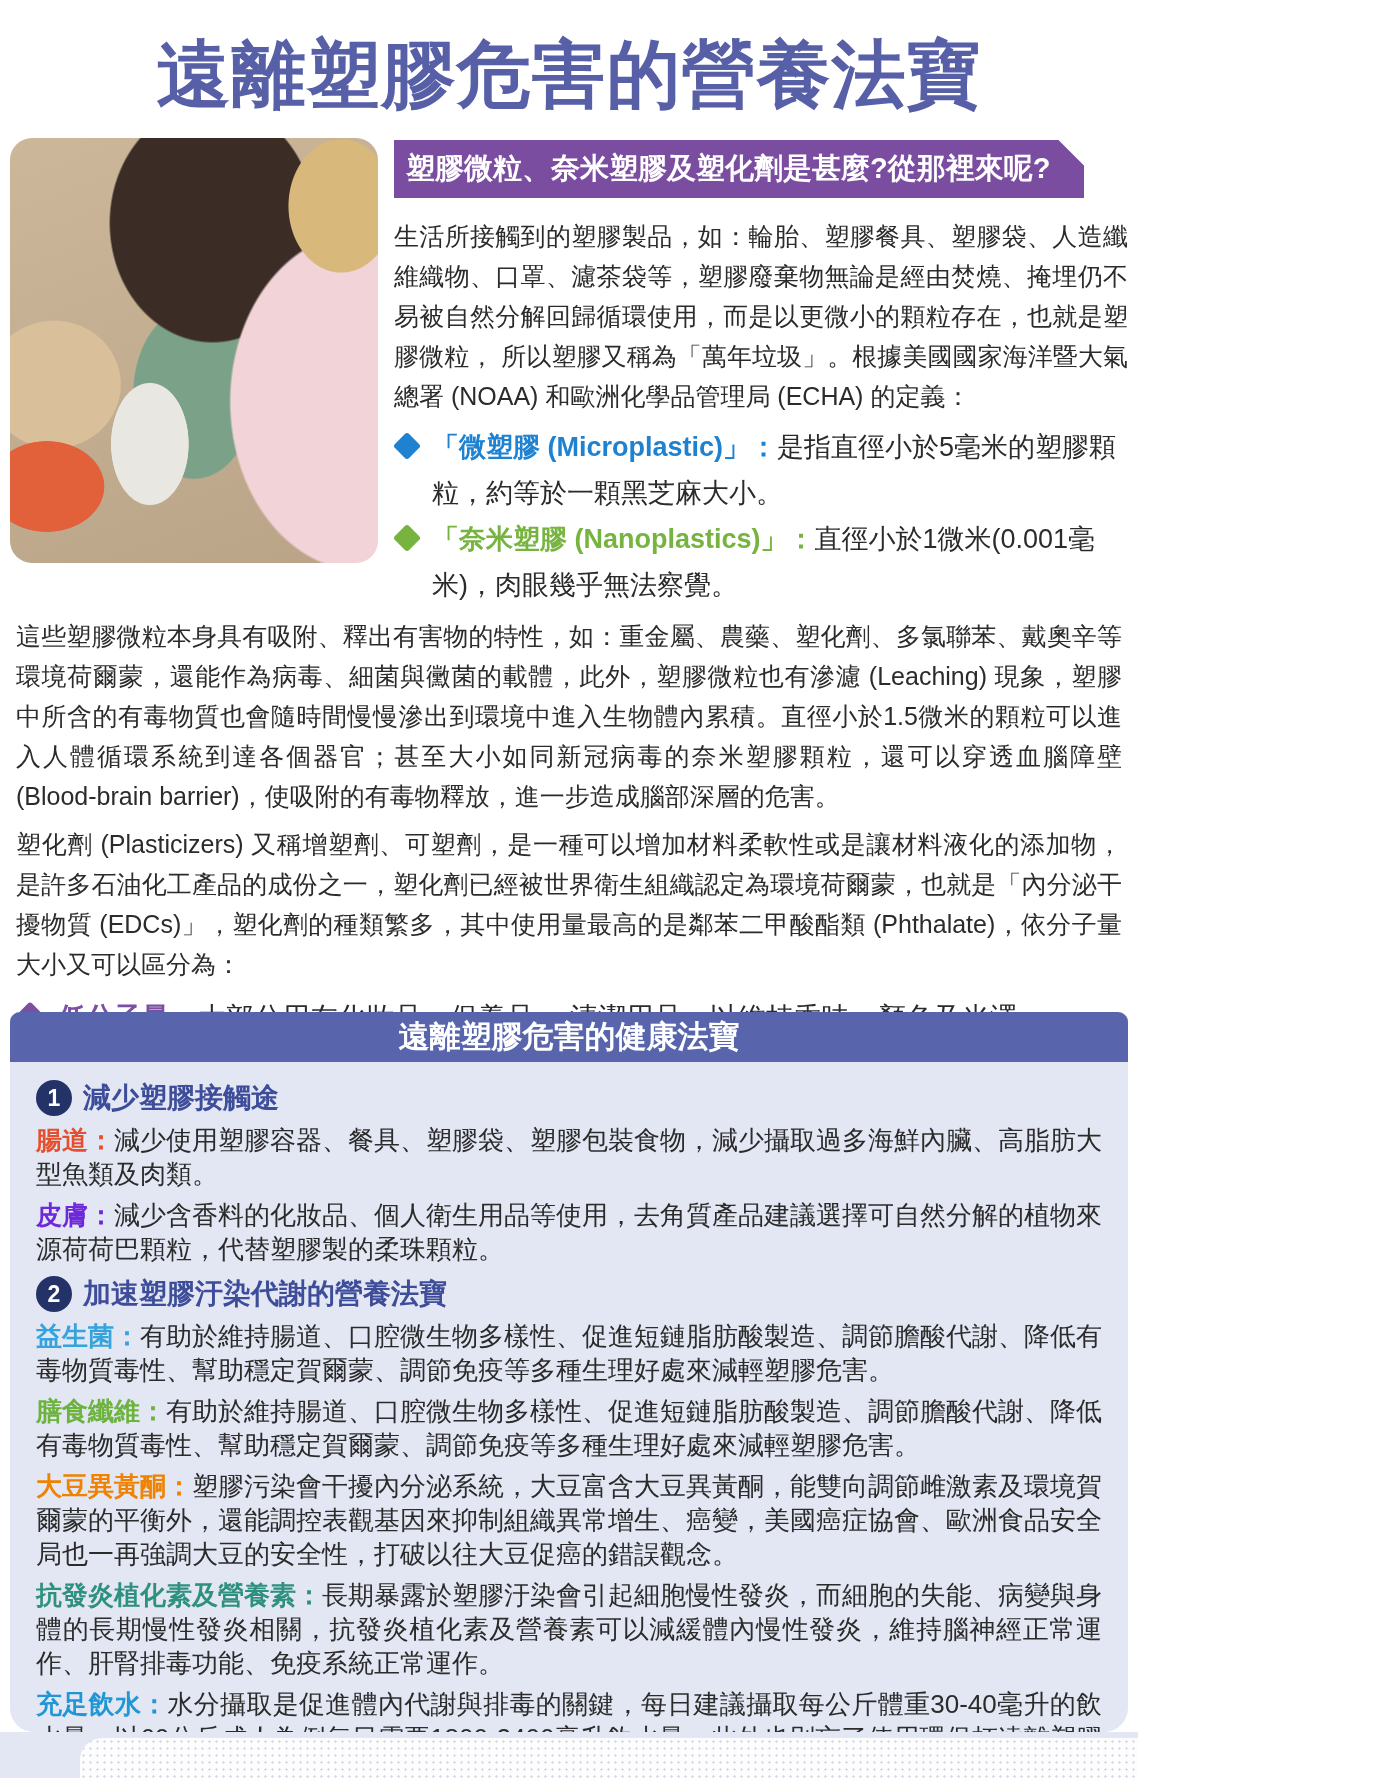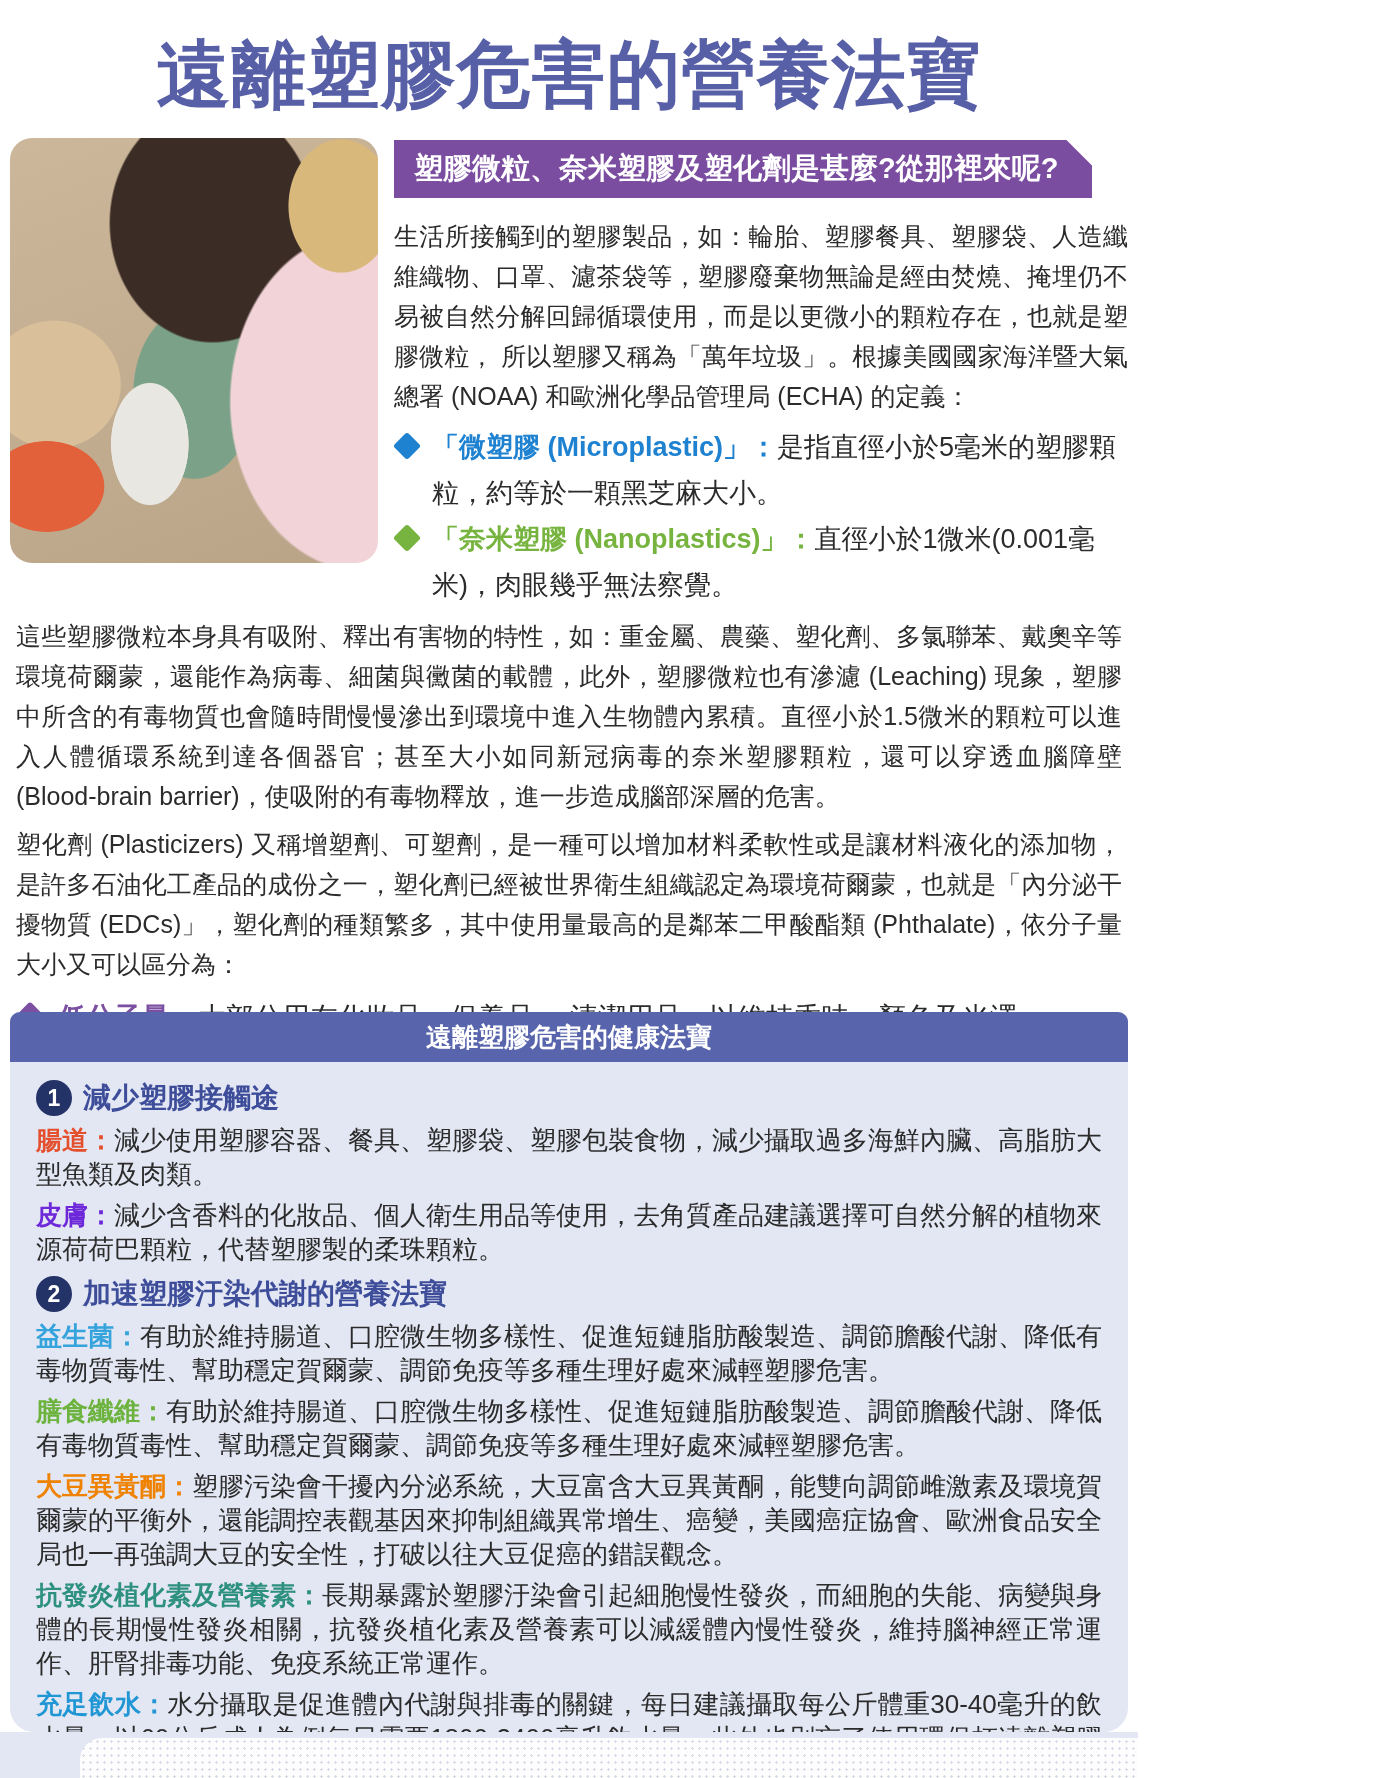--- a/index.html
+++ b/index.html
@@ -23,40 +23,40 @@
       radial-gradient(220px 280px at 96% 62%, #f2d3d8 0 60%, rgba(0,0,0,0) 61%),
       radial-gradient(185px 215px at 55% 20%, #3b2c25 0 55%, rgba(0,0,0,0) 56%),
       radial-gradient(70px 110px at 38% 72%, #e9e7e2 0 55%, rgba(0,0,0,0) 56%),
       radial-gradient(120px 170px at 50% 60%, #7ba288 0 50%, rgba(0,0,0,0) 51%),
       linear-gradient(160deg, #cdb79b, #b9a488);
   }
   .top-col { flex: 1; min-width: 0; }
   .intro { font-size: 27px; line-height: 42px; margin: 2px 0 8px; text-align: justify; }
   .qbar {
     display: inline-block; background: #7B4DA0; color: #fff;
-    font-weight: bold; font-size: 29px; padding: 9px 34px 9px 20px;
+    font-weight: bold; font-size: 29px; padding: 9px 34px 9px 12px;
     clip-path: polygon(0 0, calc(100% - 26px) 0, 100% 26px, 100% 100%, 0 100%);
     margin: 2px 0 10px;
   }
   .body { font-size: 25px; line-height: 40px; margin: 8px 0; text-align: justify; }
   .fullwrap { padding: 0 16px; }
   .defrow { position: relative; padding-left: 38px; font-size: 27px; line-height: 46px; }
   .dia {
     position: absolute; left: 3px; top: 12px; width: 20px; height: 20px;
     transform: rotate(45deg); border-radius: 3px;
   }
   .dterm { font-weight: bold; }
   .molrow { position: relative; padding-left: 42px; font-size: 28px; line-height: 52px; }
   .molrow .dia { width: 22px; height: 22px; top: 14px; }
   .bigbox {
     position: absolute; top: 1012px; left: 10px; right: 10px; height: 720px;
     background: #E3E6F3; border-radius: 10px 10px 24px 24px; overflow: hidden;
   }
   .boxhead {
-    height: 50px; background: #5865AC; color: #fff; font-size: 26px; font-weight: bold;
+    height: 50px; background: #5865AC; color: #fff; font-size: 31px; font-weight: bold;
     display: flex; align-items: center; justify-content: center;
   }
   .boxbody { padding: 8px 26px 10px; font-size: 26px; line-height: 34px; }
   .subhead {
     display: flex; align-items: center; gap: 11px;
     color: #3D4D99; font-weight: bold; font-size: 28px; margin: 10px 0 4px;
   }
   .num {
     display: inline-flex; width: 36px; height: 36px; border-radius: 50%;
     background: #233267; color: #fff; align-items: center; justify-content: center;

